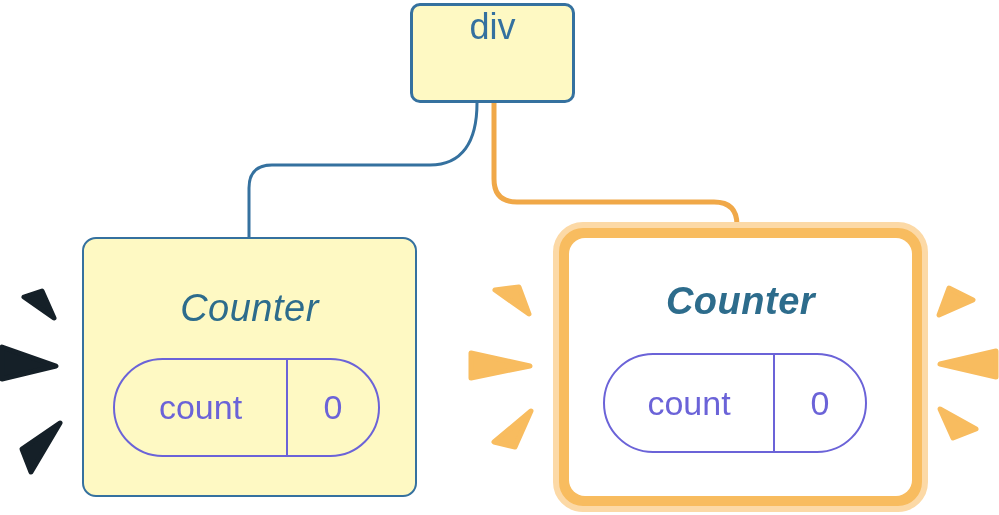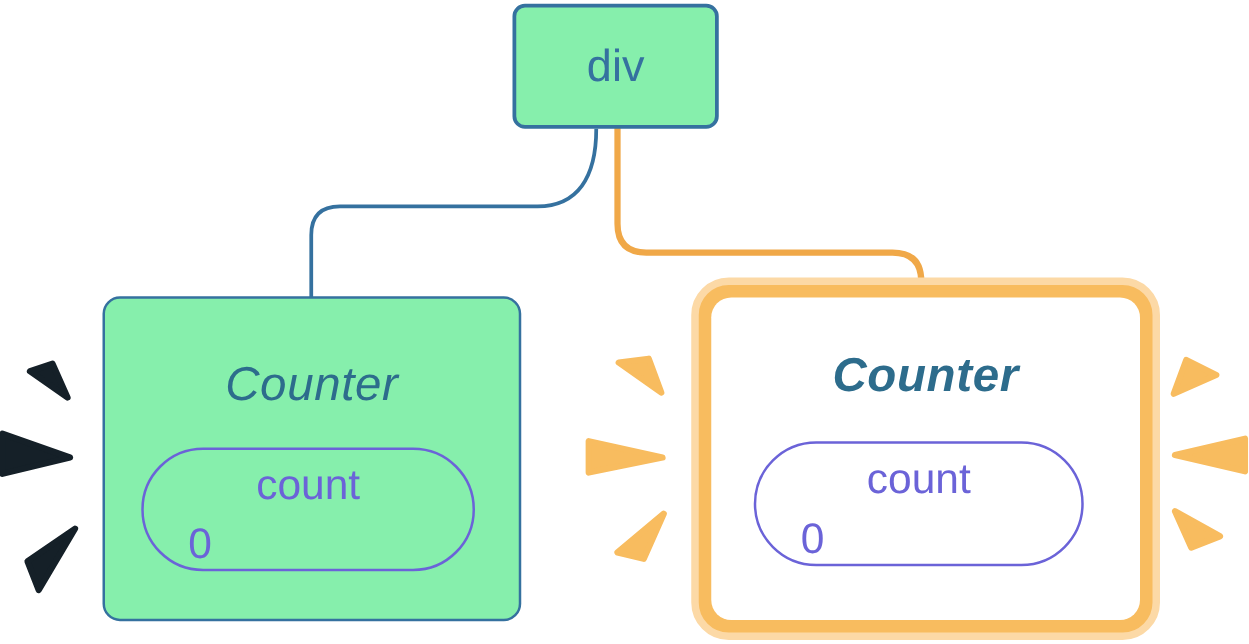--- a/index.html
+++ b/index.html
@@ -2,22 +2,22 @@
 <html style="--blue: #35719f; --teal: #2d6c8c; --purple: #6b63d8; --orange: #f8bc5f; --orange-light: #fcd9a6; --orange-deep: #f0a848; --spark-dark: #152028; --wire-casing: #ffffff;"><head>
 <meta charset="utf-8">
 <style>
   html,body{margin:0;padding:0;background:#ffffff;}
   #stage{
     position:relative;width:999px;height:515px;overflow:hidden;
     font-family:"Liberation Sans", sans-serif;background:#ffffff;
   }
   #wires{position:absolute;left:0;top:0;width:999px;height:515px;}
   .node-box{
-    position:absolute;box-sizing:border-box;background:#86efac;
-    display:flex;align-items:center;justify-content:center;
+    position:absolute;box-sizing:border-box;background:#fef9c3;
+    display:flex;align-items:flex-start;justify-content:center;
   }
   #root-box{
     left:410px;top:3px;width:165px;height:100px;
     border:3px solid var(--blue);border-radius:10px;
     font-size:36px;color:var(--blue);z-index:3;
   }
   #left-card{
     left:82px;top:237px;width:335px;height:260px;
     border:2px solid var(--blue);border-radius:14px;z-index:3;
   }
@@ -33,21 +33,21 @@
   .counter-title{
     position:absolute;left:0;right:0;text-align:center;
     color:var(--teal);font-size:38px;letter-spacing:0.5px;font-style:italic;
   }
   #left-card .counter-title{top:48px;font-weight:500;}
   #right-card .counter-title{top:42px;font-weight:700;}
   .state-pill{
     position:absolute;box-sizing:border-box;
     border:2px solid var(--purple);border-radius:60px;
     display:flex;align-items:stretch;overflow:hidden;
-    color:var(--purple);font-size:34px;flex-direction:column;
+    color:var(--purple);font-size:34px;
   }
   #left-card .state-pill{left:29px;top:119px;width:267px;height:99px;}
   #right-card .state-pill{left:34px;top:115px;width:264px;height:100px;}
   .pill-key{flex:1 1 auto;display:flex;align-items:center;justify-content:center;}
   .pill-divider{width:2px;background:var(--purple);}
   .pill-value{width:90px;display:flex;align-items:center;justify-content:center;}
 </style>
 </head>
 <body>
 

